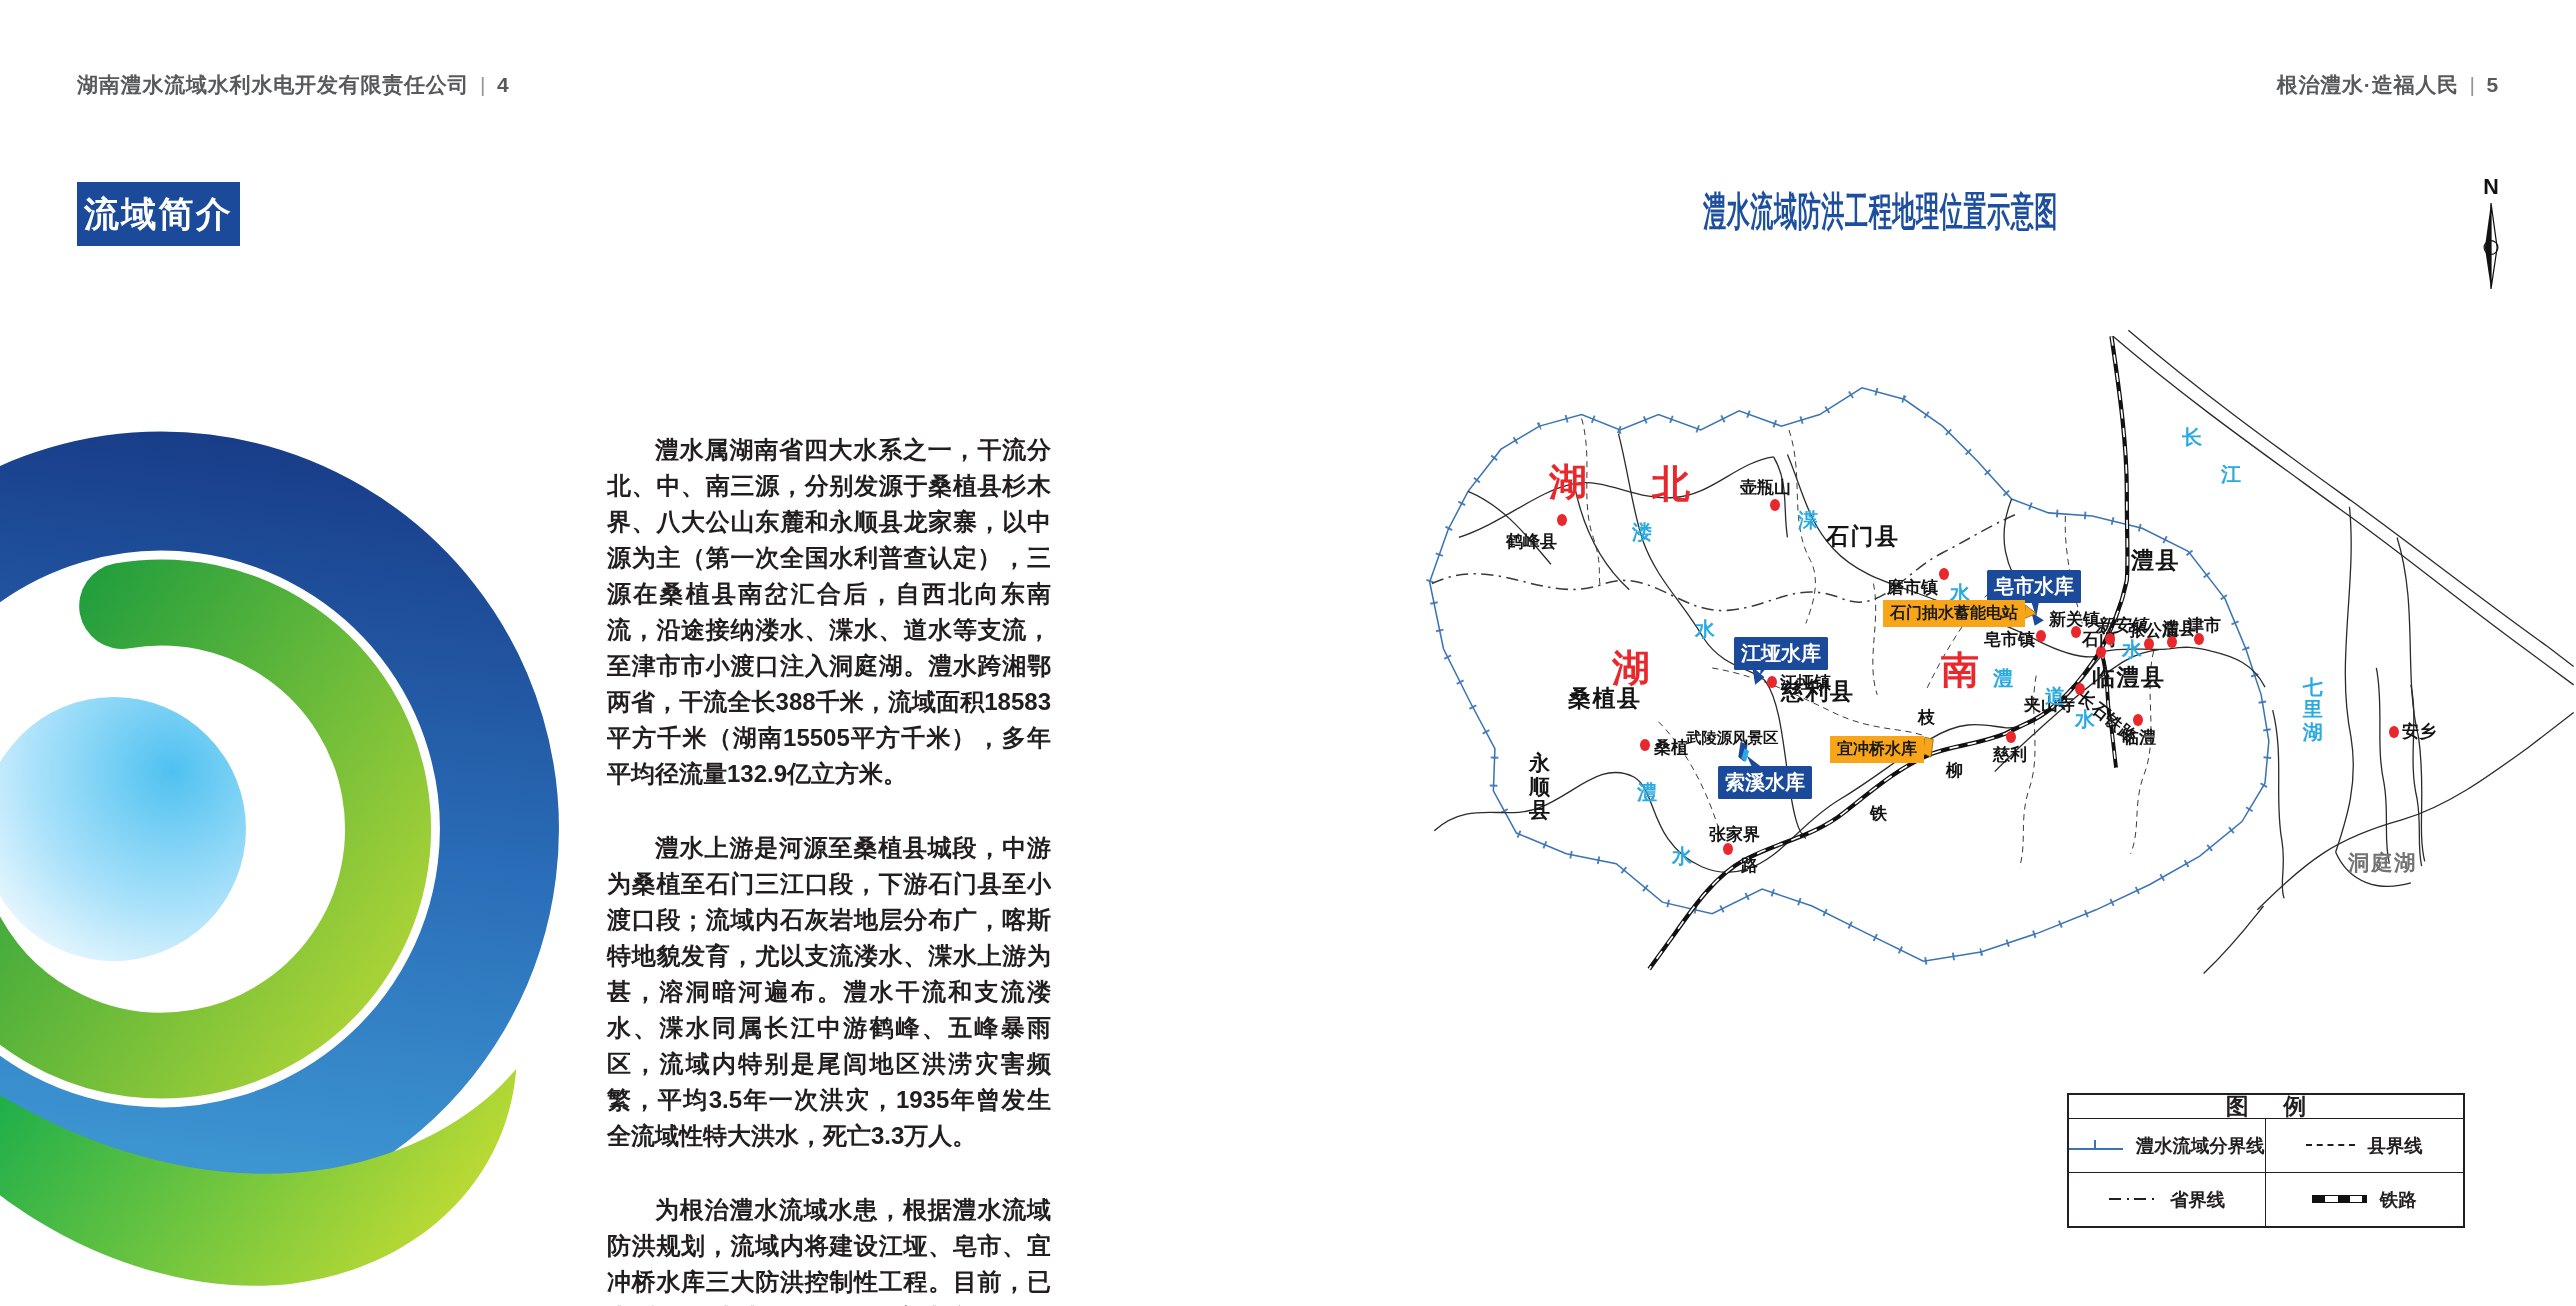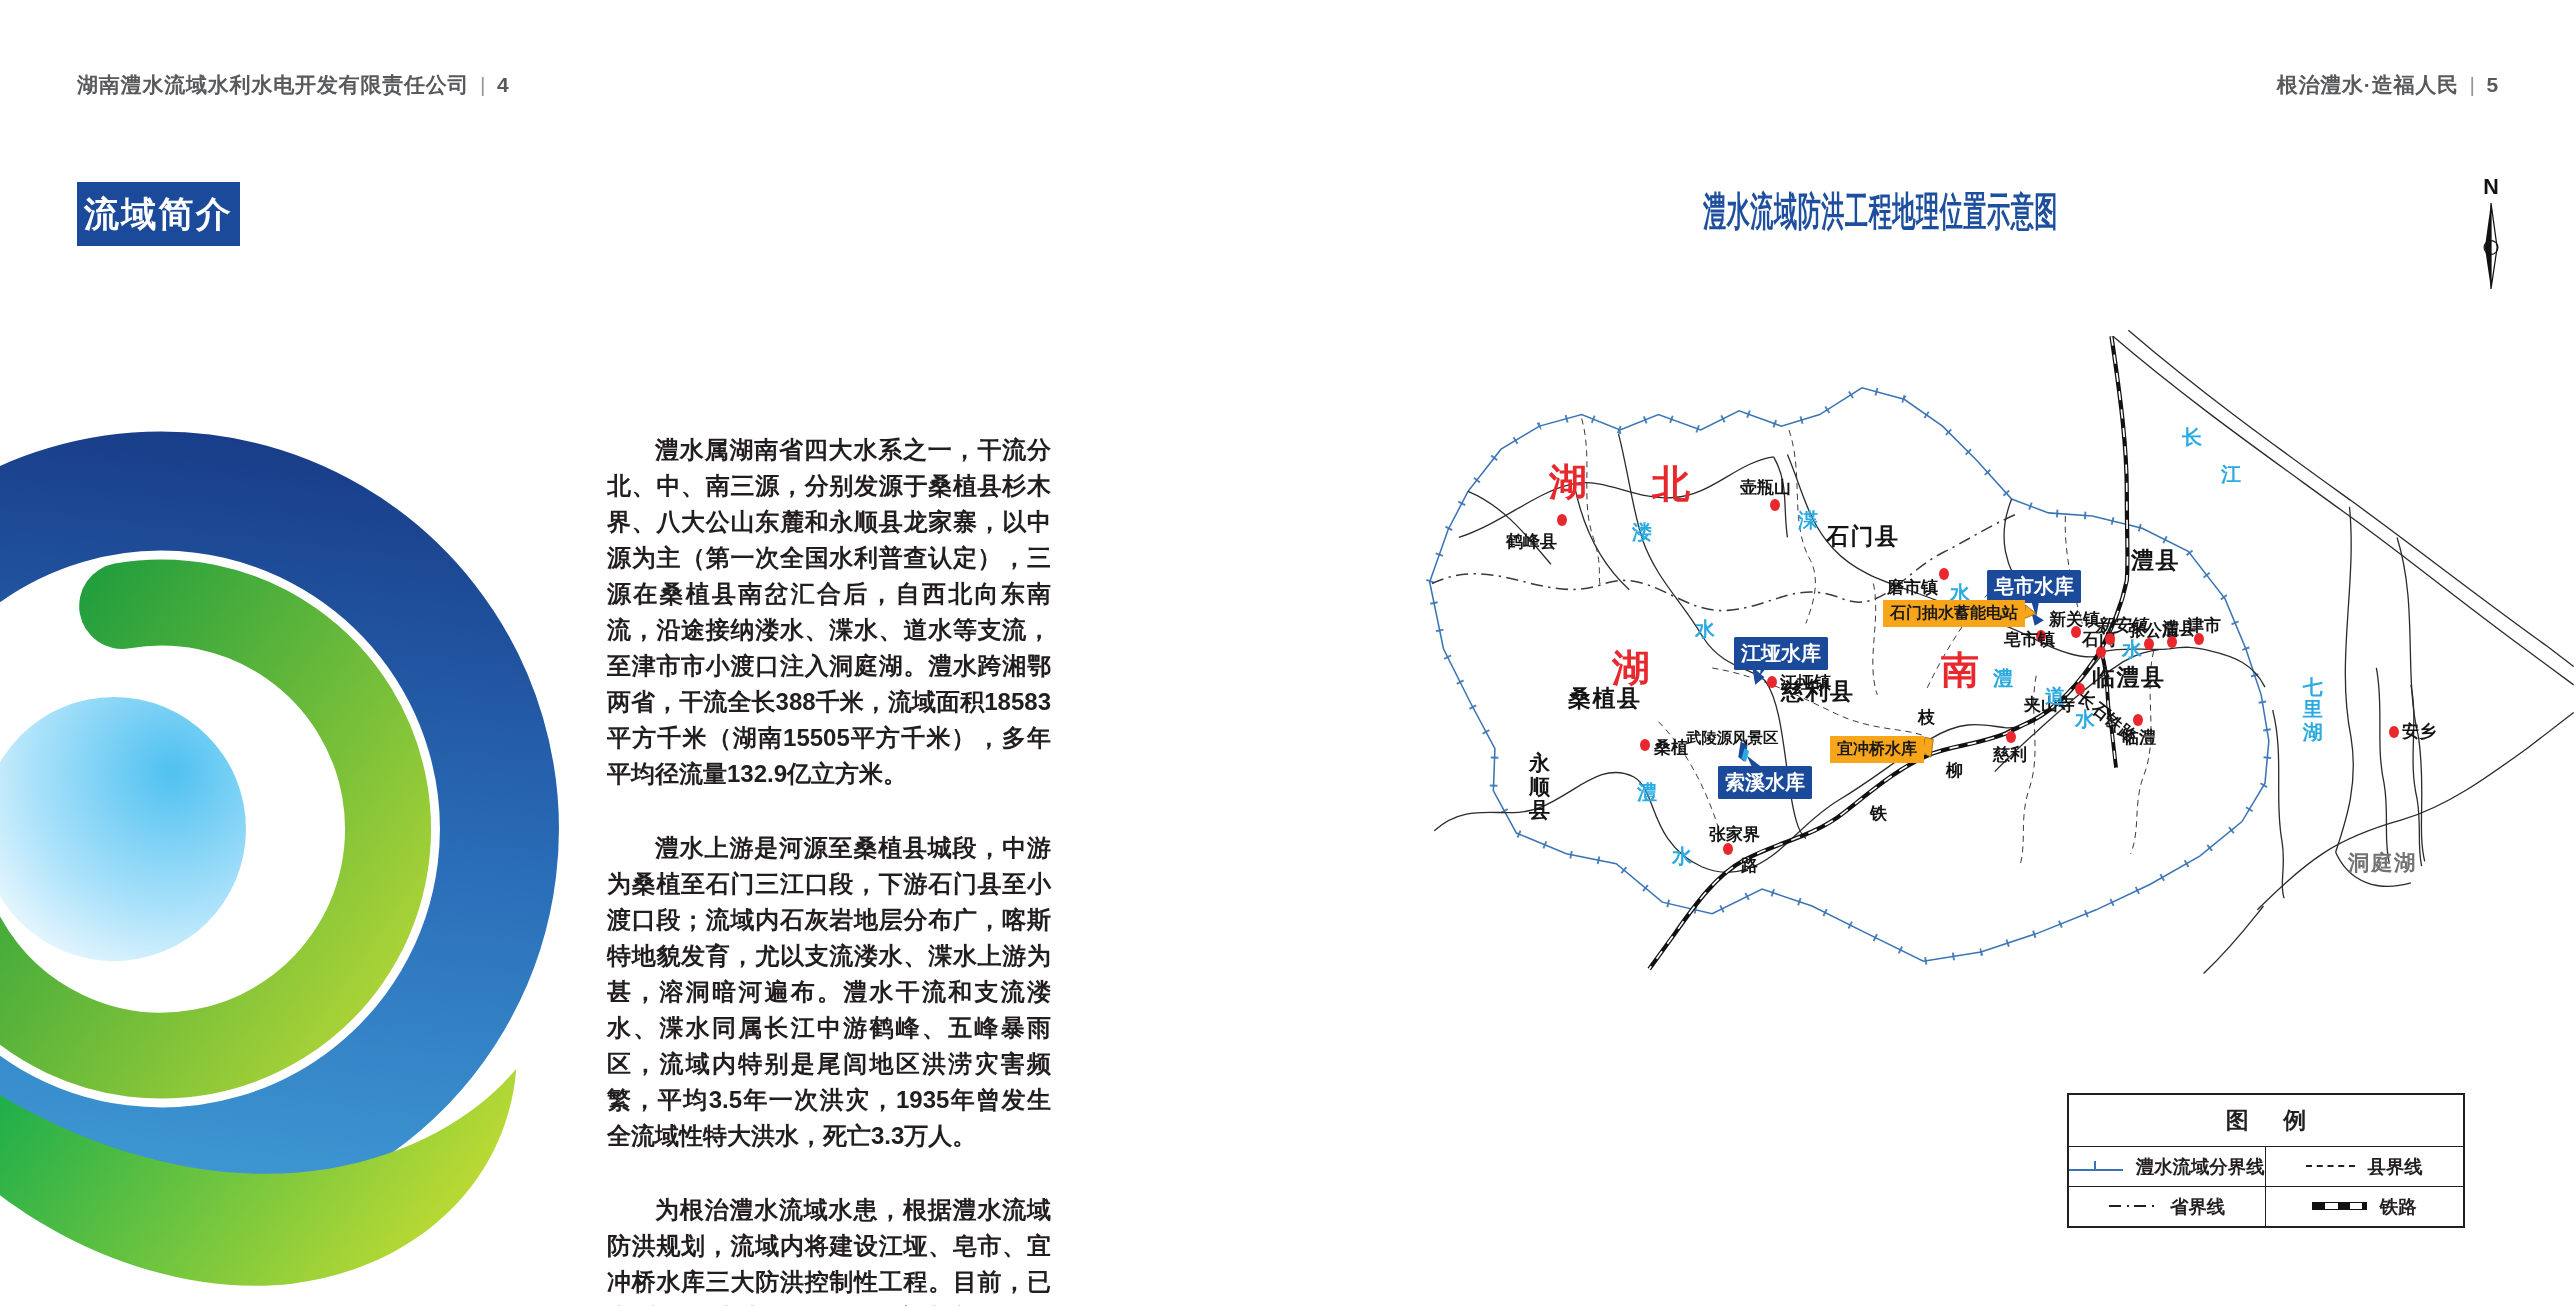--- a/index.html
+++ b/index.html
@@ -42,21 +42,21 @@
   .prov { position:absolute; font-size:38px; font-weight:900; color:#e8282d; }
   .riv { position:absolute; font-size:20px; font-weight:700; color:#29aae1; }
   .lake { position:absolute; font-size:21.5px; font-weight:700; color:#737373; letter-spacing:1.5px; }
   .railch { position:absolute; font-size:17px; font-weight:700; color:#141414; }
   .proj { position:absolute; white-space:nowrap; font-weight:700; padding:3.1px 7px; }
   .proj.blue { background:#1b4a9b; color:#ffffff; font-size:20px; border-radius:1.5px; }
   .proj.orange { background:#f9a51a; color:#1a1a1a; font-size:16px; }
   
   .legend { position:absolute; left:2067px; top:1093px; width:398px; height:135px;
             border:2.3px solid #231f20; background:#fff; display:flex; flex-direction:column; }
-  .legend-title { height:52px; border-bottom:1.5px solid #231f20; display:flex; align-items:center;
+  .legend-title { height:24px; border-bottom:1.5px solid #231f20; display:flex; align-items:center;
                   justify-content:center; font-size:23px; font-weight:700; letter-spacing:14px; text-indent:14px;}
   .legend-grid { flex:1; display:grid; grid-template-columns:1fr 1fr; grid-template-rows:1fr 1fr; }
   .legend-cell { display:flex; align-items:center; justify-content:center; gap:12.3px; }
   .legend-cell.b1 { border-right:1.5px solid #231f20; border-bottom:1.5px solid #231f20; }
   .legend-cell.b2 { border-bottom:1.5px solid #231f20; }
   .legend-cell.b3 { border-right:1.5px solid #231f20; }
   .legend-cell span.lbl { font-size:18.4px; font-weight:700; }
   .sym { display:inline-block; }
   .sym-basin { width:54px; height:10.7px; position:relative; }
   .sym-basin::after { content:""; position:absolute; left:0; right:0; top:8.4px; border-top:2.3px solid #3b74b5; }
@@ -205,21 +205,21 @@
   <span class="county small" style="left:1686px;top:728px;">武陵源风景区</span>
   <span class="county vlab" style="left:1529px;top:751px;font-size:21px;">永顺县</span>
 
   <span class="dot" style="left:1557px;top:514px;"></span>
   <span class="town" style="left:1506px;top:530px;">鹤峰县</span>
   <span class="dot" style="left:1770px;top:499px;"></span>
   <span class="town" style="left:1740px;top:476px;">壶瓶山</span>
   <span class="dot" style="left:1939px;top:568px;"></span>
   <span class="town" style="left:1887px;top:576px;">磨市镇</span>
   <span class="dot" style="left:2036px;top:630px;"></span>
-  <span class="town" style="left:1984px;top:628px;margin-left:20px;">皂市镇</span>
+  <span class="town" style="left:1984px;top:628px;">皂市镇</span>
   <span class="dot" style="left:2071px;top:626px;"></span>
   <span class="town" style="left:2049px;top:608px;">新关镇</span>
   <span class="dot" style="left:2096px;top:646px;"></span>
   <span class="town" style="left:2082px;top:628px;">石门</span>
   <span class="dot" style="left:2105px;top:633px;"></span>
   <span class="town" style="left:2096px;top:614px;font-style:italic;">新安镇</span>
   <span class="dot" style="left:2144px;top:638px;"></span>
   <span class="town" style="left:2128px;top:619px;">张公庙</span>
   <span class="dot" style="left:2167px;top:636px;"></span>
   <span class="town" style="left:2162px;top:617px;">澧县</span>

